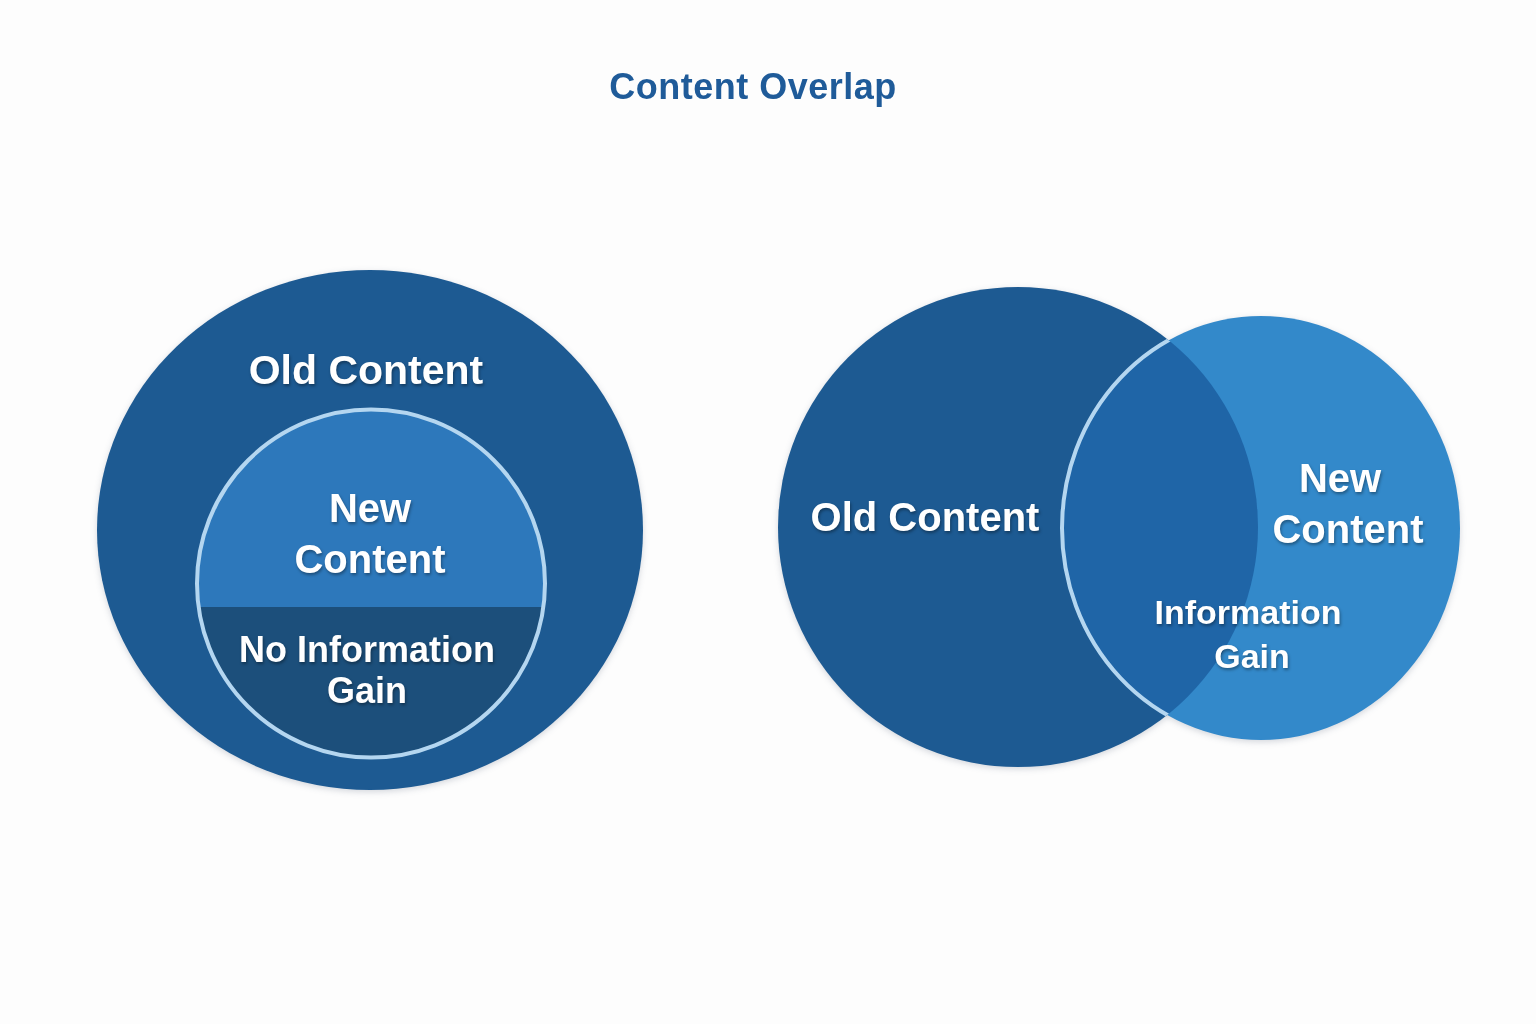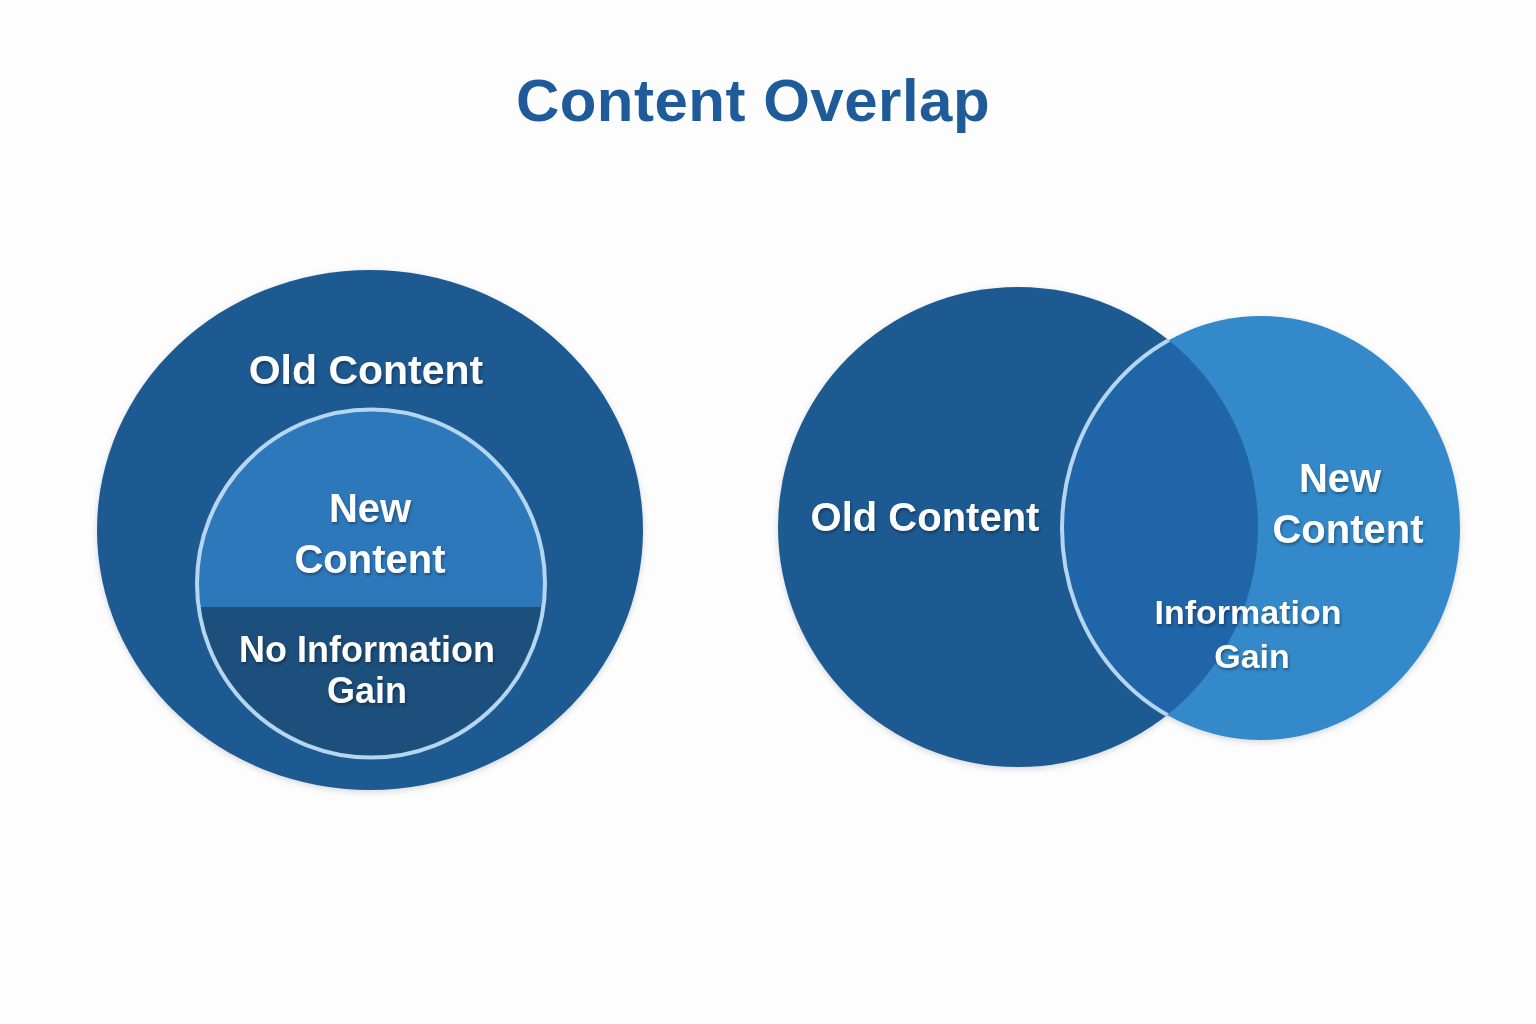--- a/index.html
+++ b/index.html
@@ -14,21 +14,21 @@
     background: #fdfdfd;
     overflow: hidden;
     font-family: "Liberation Sans", sans-serif;
   }
   .page-title {
     position: absolute;
     top: 66px;
     left: 0;
     width: 1506px;
     text-align: center;
-    font-size: 60px;
+    font-size: 36px;
     font-weight: 700;
     letter-spacing: 0.5px;
     margin: 0;
   }
   svg.diagram {
     position: absolute;
     top: 0;
     left: 0;
   }
   .venn-label {

